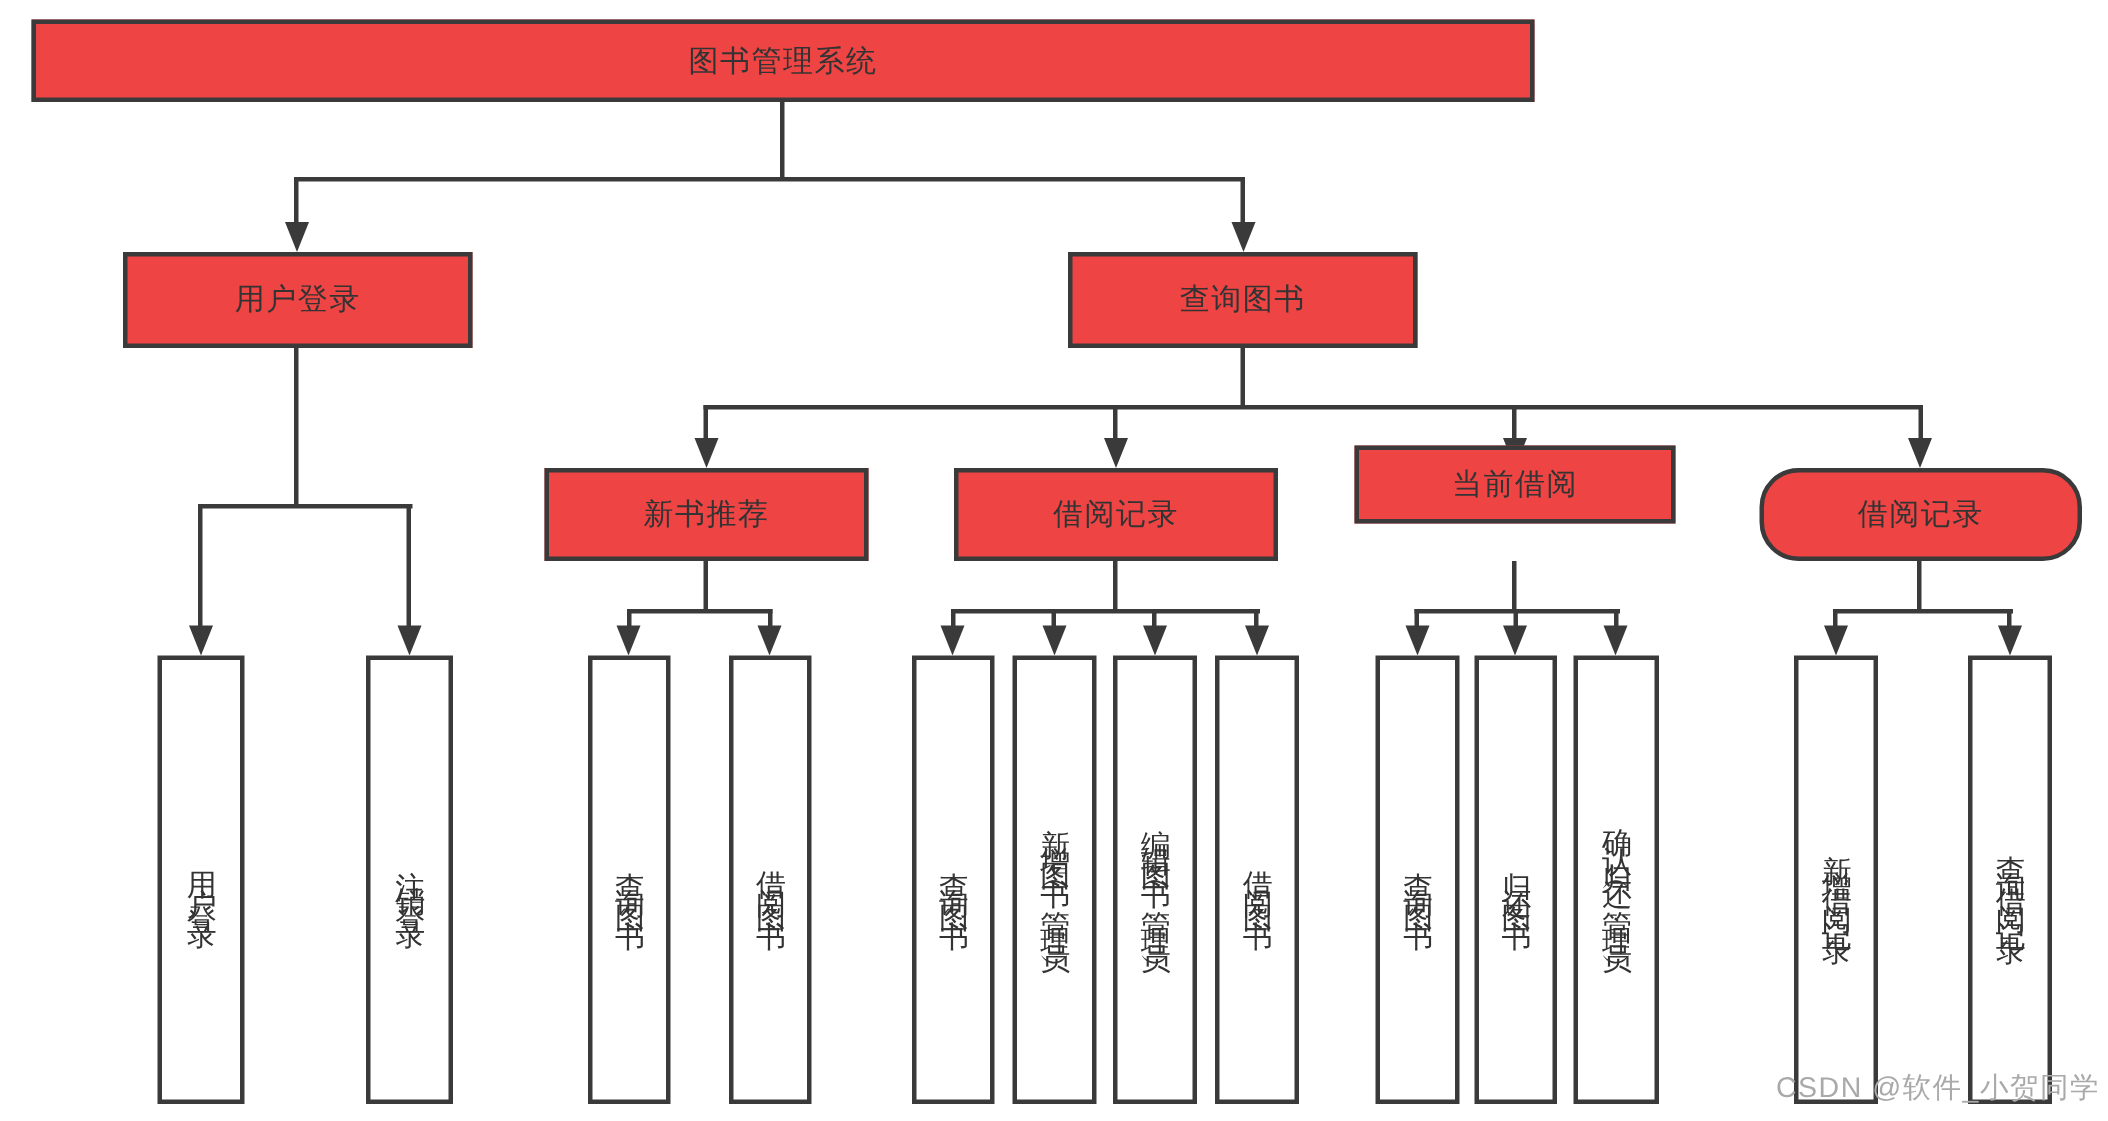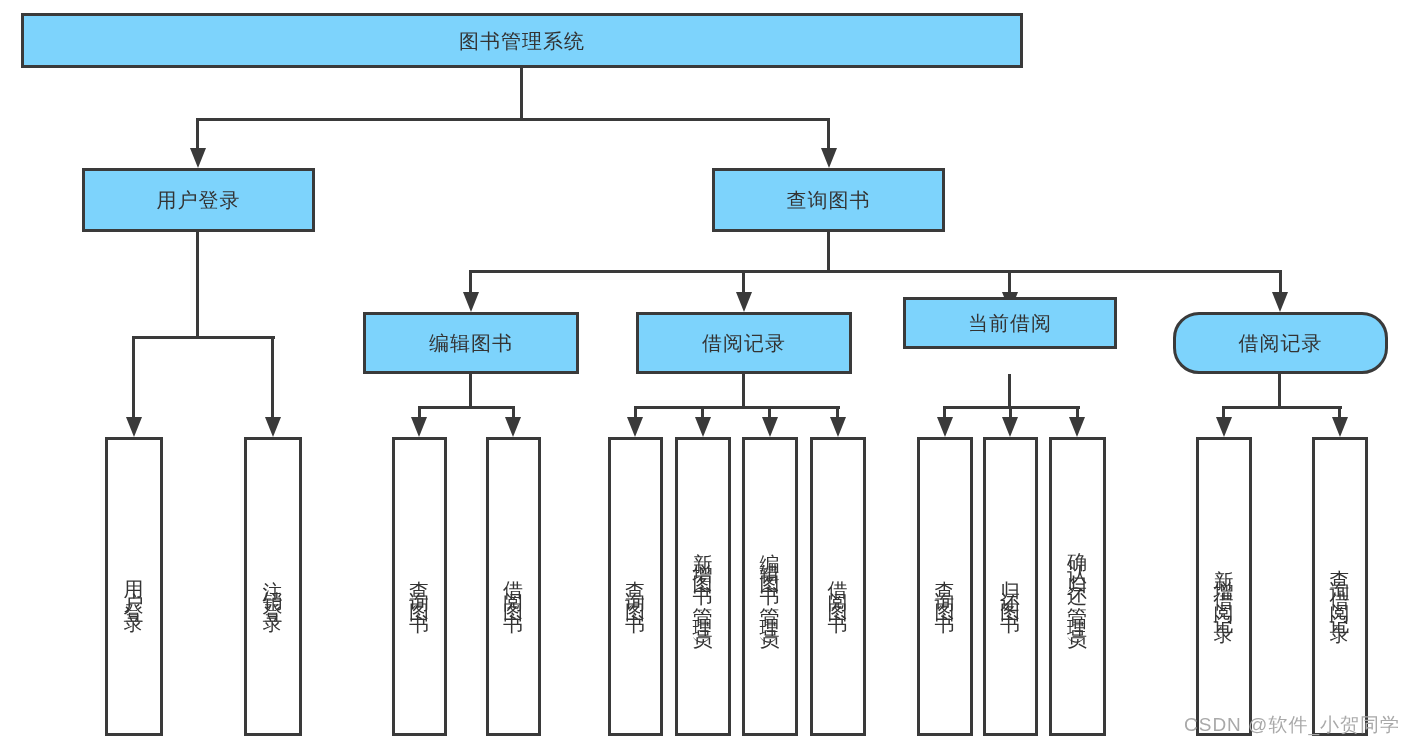--- a/index.html
+++ b/index.html
@@ -12,21 +12,21 @@
     position:relative;
     width:1405px;height:747px;
     background:#fff;
     font-family:"Liberation Sans","DejaVu Sans",sans-serif;
     overflow:hidden;
   }
   .box{
     position:absolute;
     box-sizing:border-box;
     border:3px solid var(--line);
-    background:#7dd3fc;
+    background:#ef4444;
     display:flex;align-items:center;justify-content:center;
     font-size:20px;line-height:1;color:var(--text);
     letter-spacing:1px;
   }
   .vbox{
     position:absolute;
     box-sizing:border-box;
     border:3px solid var(--line);
     background:#fff;
     display:flex;align-items:center;justify-content:center;
@@ -78,21 +78,21 @@
   <div class="hl" style="left:469px;top:270px;width:813px;"></div>
   <div class="vl" style="left:469px;top:270px;height:24px;"></div>
   <div class="ar" style="left:463px;top:292px;"></div>
   <div class="vl" style="left:742px;top:270px;height:24px;"></div>
   <div class="ar" style="left:736px;top:292px;"></div>
   <div class="vl" style="left:1008px;top:270px;height:24px;"></div>
   <div class="ar" style="left:1002px;top:292px;"></div>
   <div class="vl" style="left:1279px;top:270px;height:24px;"></div>
   <div class="ar" style="left:1272px;top:292px;"></div>
 
-  <div class="box" style="left:363px;top:312px;width:216px;height:62px;">编辑图书</div>
+  <div class="box" style="left:363px;top:312px;width:216px;height:62px;">新书推荐</div>
   <div class="box" style="left:636px;top:312px;width:216px;height:62px;">借阅记录</div>
   <div class="box" style="left:903px;top:297px;width:214px;height:52px;">当前借阅</div>
   <div class="box" style="left:1173px;top:312px;width:215px;height:62px;border-radius:26px;">借阅记录</div>
 
   <div class="vl" style="left:469px;top:374px;height:34px;"></div>
   <div class="hl" style="left:418px;top:406px;width:97px;"></div>
   <div class="vl" style="left:418px;top:406px;height:14px;"></div>
   <div class="ar" style="left:411px;top:417px;"></div>
   <div class="vl" style="left:512px;top:406px;height:14px;"></div>
   <div class="ar" style="left:505px;top:417px;"></div>

